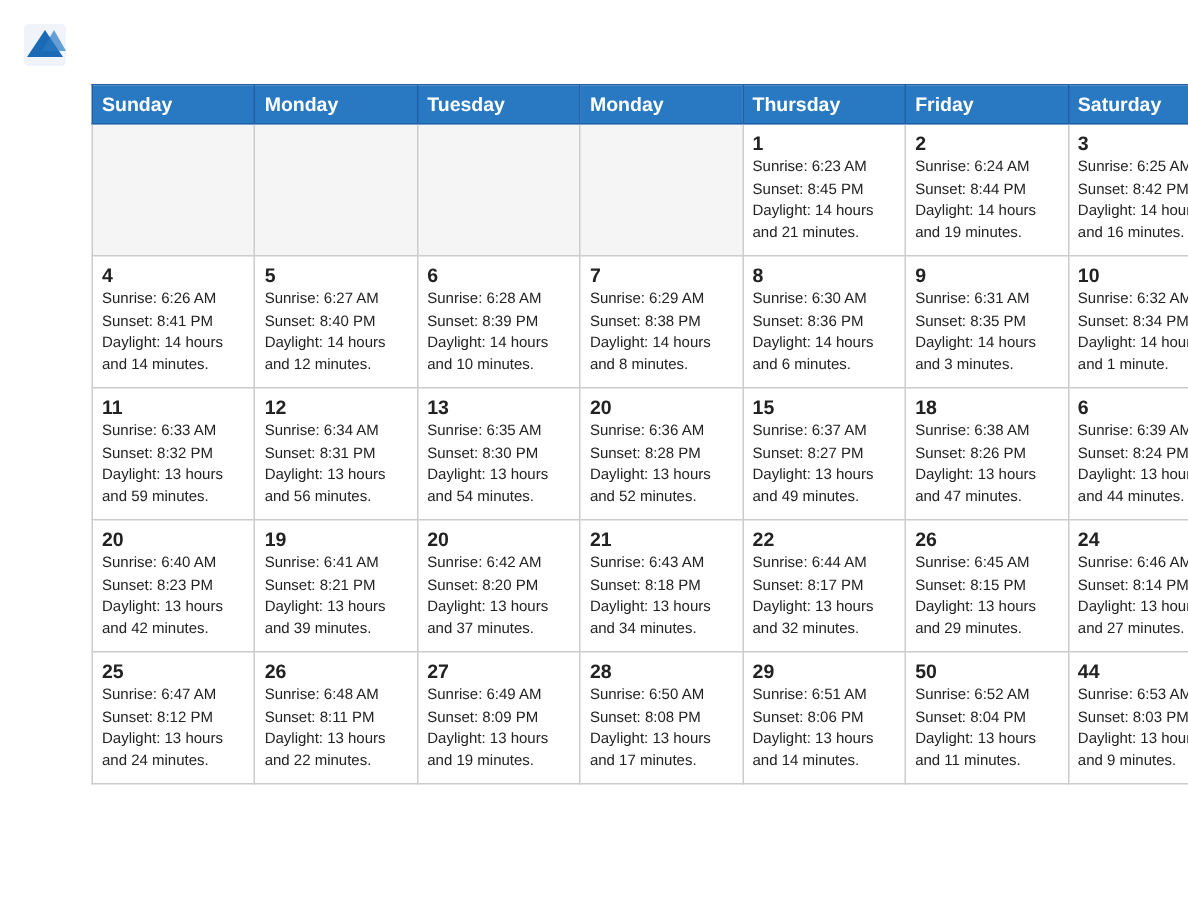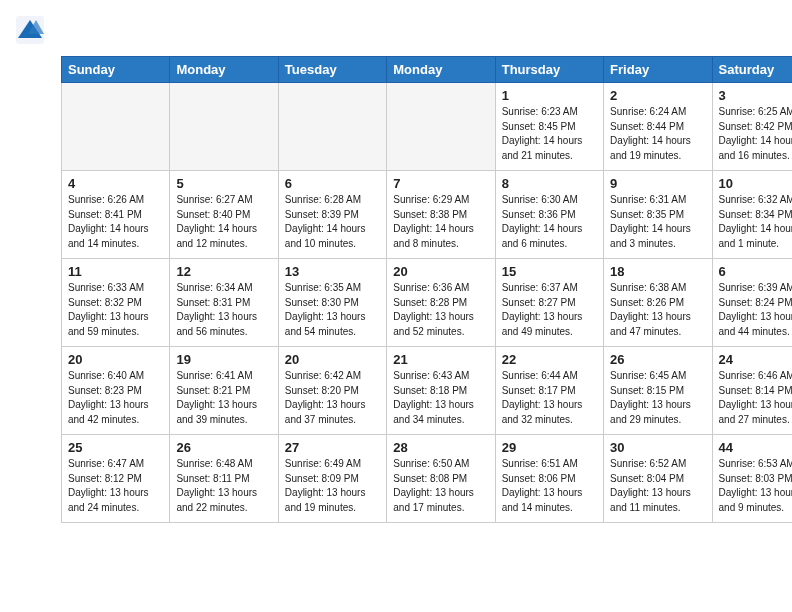--- a/index.html
+++ b/index.html
@@ -252,21 +252,21 @@
           </td>
           <td>
             <span class="day-num">28</span>
             <div class="day-info">Sunrise: 6:50 AM<br>Sunset: 8:08 PM<br>Daylight: 13 hours<br>and 17 minutes.</div>
           </td>
           <td>
             <span class="day-num">29</span>
             <div class="day-info">Sunrise: 6:51 AM<br>Sunset: 8:06 PM<br>Daylight: 13 hours<br>and 14 minutes.</div>
           </td>
           <td>
-            <span class="day-num">30</span>
+            <span class="day-num">50</span>
             <div class="day-info">Sunrise: 6:52 AM<br>Sunset: 8:04 PM<br>Daylight: 13 hours<br>and 11 minutes.</div>
           </td>
           <td>
             <span class="day-num">44</span>
             <div class="day-info">Sunrise: 6:53 AM<br>Sunset: 8:03 PM<br>Daylight: 13 hours<br>and 9 minutes.</div>
           </td>
         </tr>
       </tbody>
   </table>
 </div>

